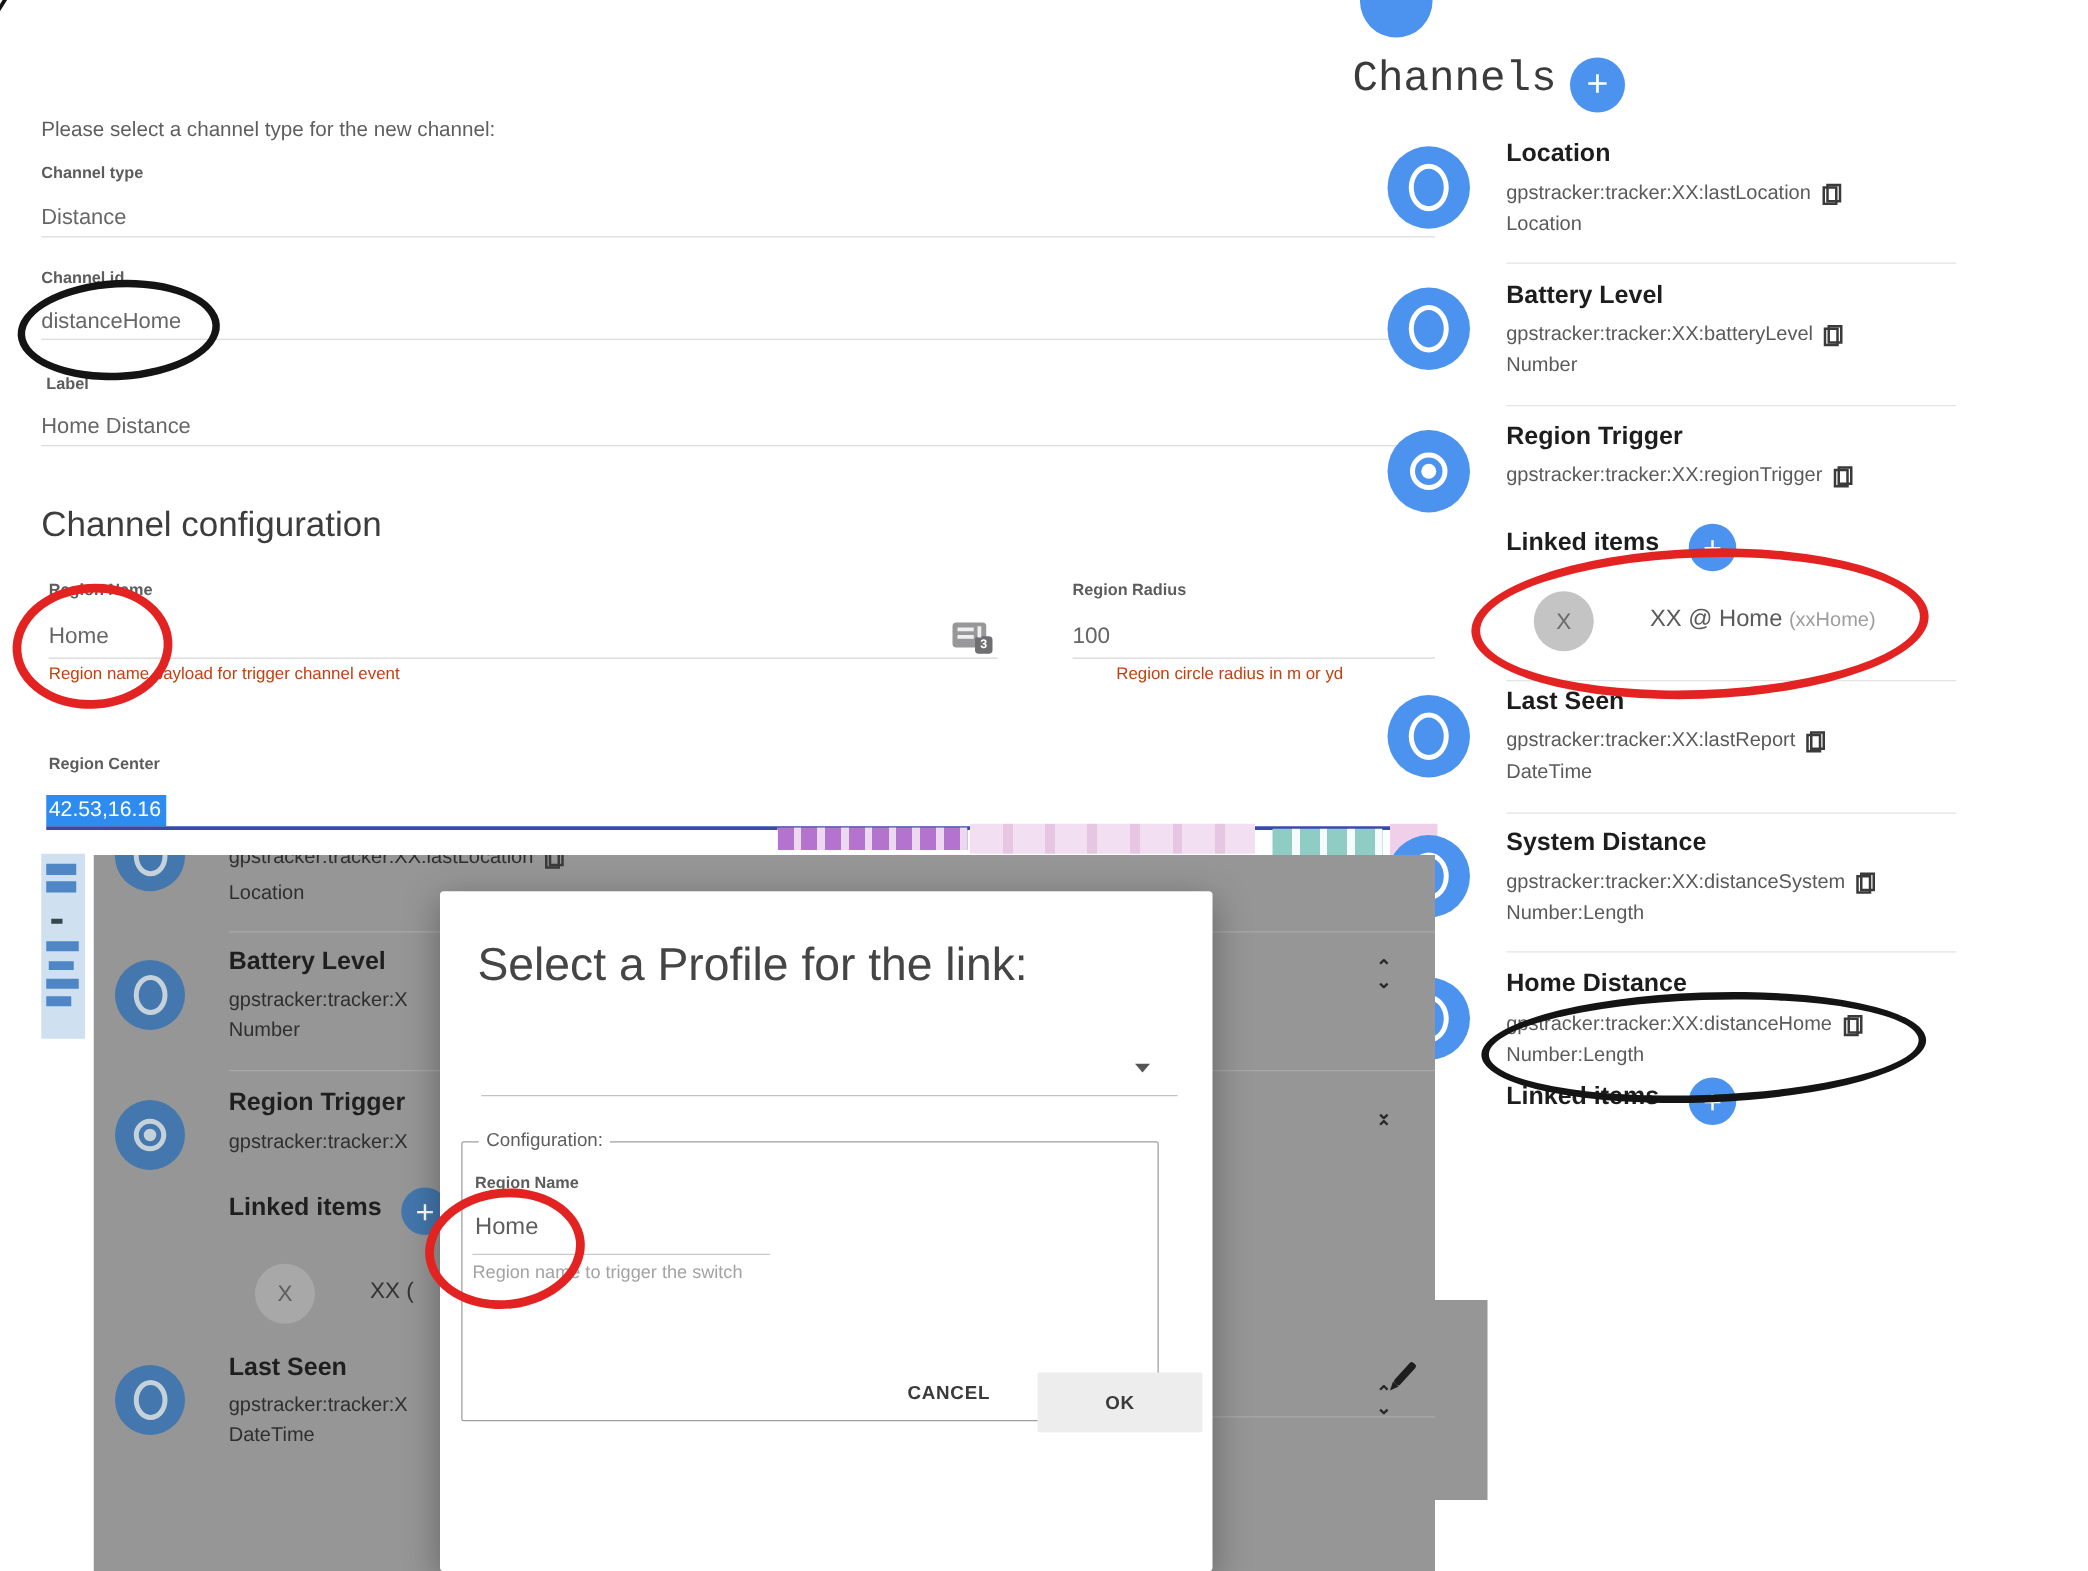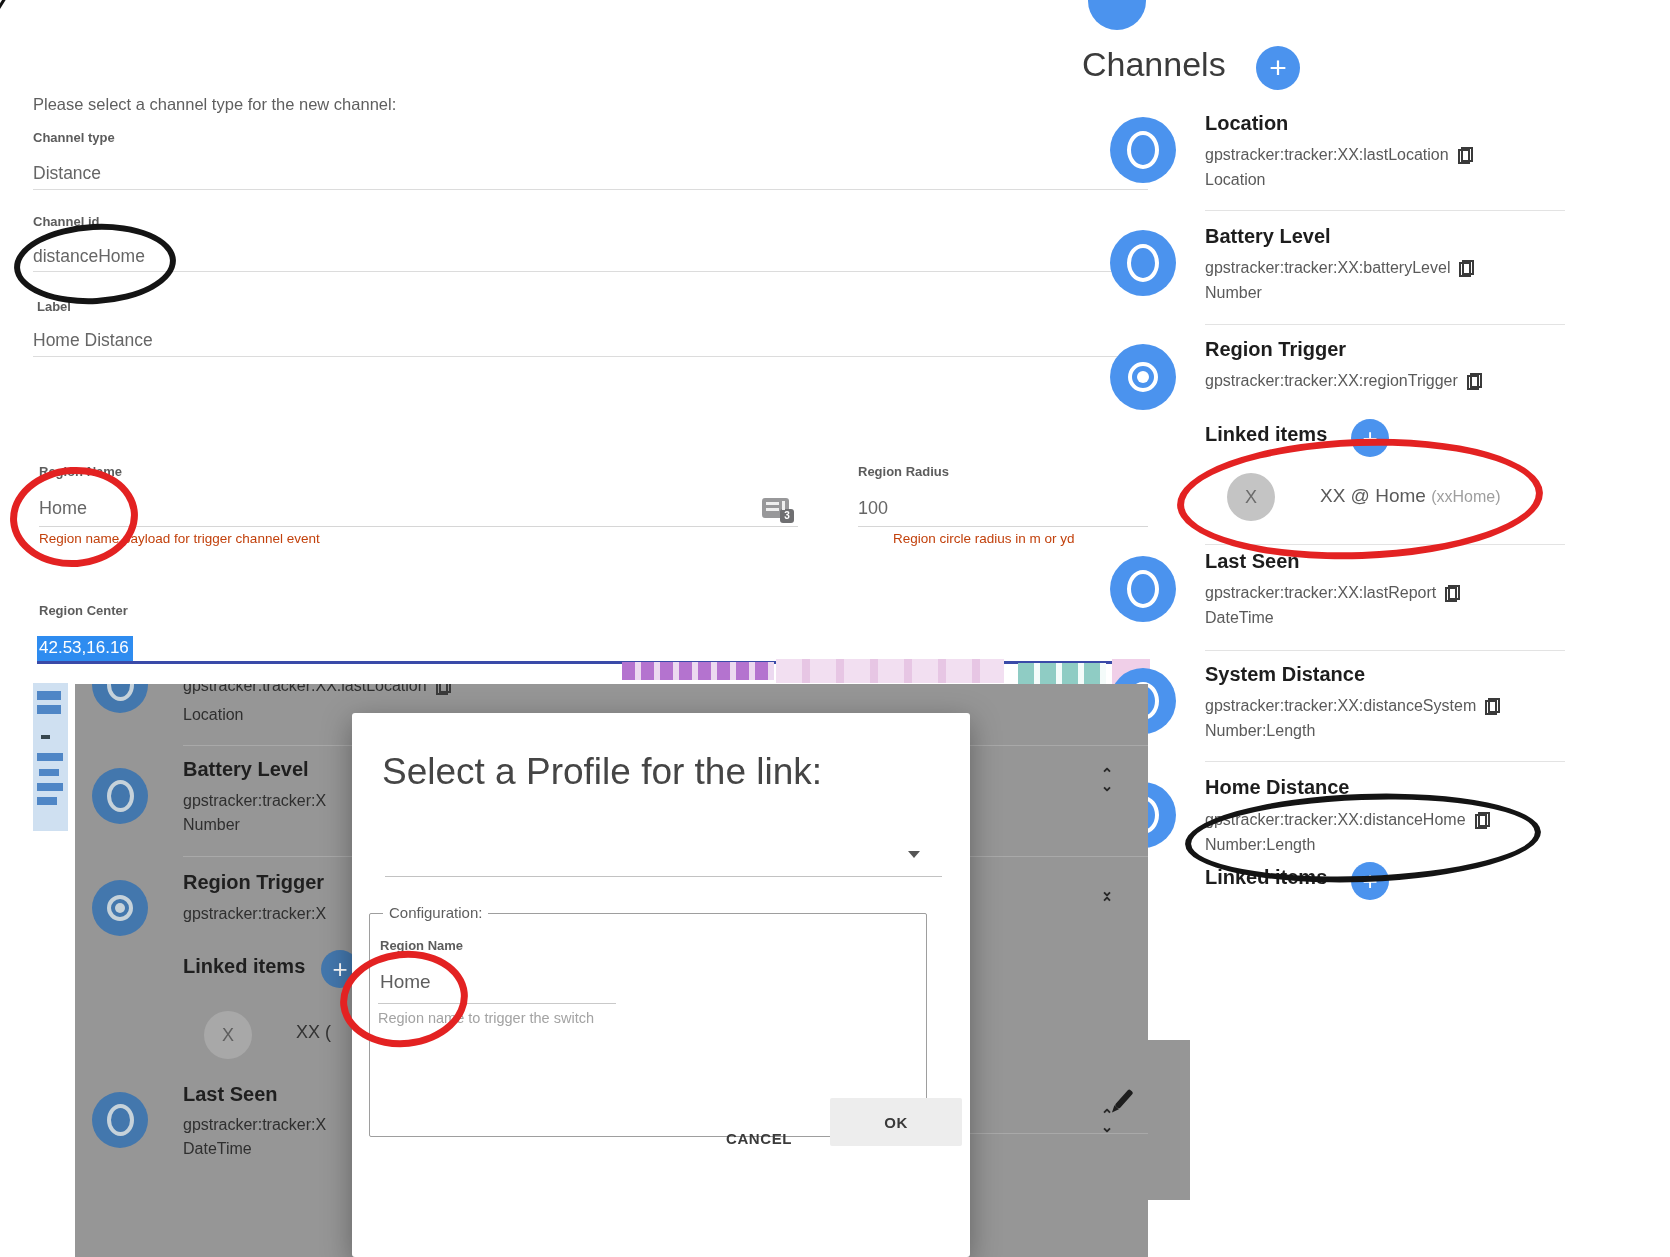--- a/index.html
+++ b/index.html
@@ -76,20 +76,21 @@
   <div class="abs uline" style="left:33px;top:189px;width:1115px;"></div>
 
   <div class="abs lbl" style="left:33px;top:214px;">Channel id</div>
   <div class="abs val" style="left:33px;top:246px;">distanceHome</div>
   <div class="abs uline" style="left:33px;top:271px;width:1115px;"></div>
 
   <div class="abs lbl" style="left:37px;top:299px;">Label</div>
   <div class="abs val" style="left:33px;top:330px;">Home Distance</div>
   <div class="abs uline" style="left:33px;top:356px;width:1115px;"></div>
 
+  <div class="abs h2" style="left:33px;top:404px;">Channel configuration</div>
 
   <div class="abs lbl" style="left:39px;top:464px;">Region Name</div>
   <div class="abs val" style="left:39px;top:498px;font-size:18px;">Home</div>
   <div class="kb" style="left:762px;top:498px;">
     <span class="kbb">3</span>
   </div>
   <div class="abs uline" style="left:39px;top:526px;width:759px;background:#d6d6d6;"></div>
   <div class="abs hint" style="left:39px;top:531px;">Region name payload for trigger channel event</div>
 
   <div class="abs lbl" style="left:858px;top:464px;">Region Radius</div>
@@ -112,21 +113,21 @@
     <div class="abs" style="left:4px;top:100px;width:26px;height:8px;background:#4f86c6;"></div>
     <div class="abs" style="left:4px;top:114px;width:20px;height:8px;background:#4f86c6;"></div>
   </div>
   <div class="abs" style="left:622px;top:662px;width:152px;height:18px;background:repeating-linear-gradient(90deg,#b473cf 0 13px,#ecd9f0 13px 19px);"></div>
   <div class="abs" style="left:776px;top:659px;width:228px;height:24px;background:repeating-linear-gradient(90deg,#f2dff1 0 26px,#e7c6e4 26px 34px);"></div>
   <div class="abs" style="left:1018px;top:663px;width:88px;height:21px;background:repeating-linear-gradient(90deg,#8fccc4 0 16px,#f4fbfa 16px 22px);"></div>
   <div class="abs" style="left:1112px;top:659px;width:38px;height:25px;background:#f0cfe8;"></div>
 
   <div>
     <div class="circ" style="left:1088px;top:-28px;width:58px;height:58px;"></div>
-    <div class="abs chh" style="left:1082px;top:45px;">Channels</div>
+    <div class="abs chh" style="left:1082px;top:45px;font-family:Liberation Mono, monospace;">Channels</div>
     <div class="plus" style="left:1256px;top:46px;width:44px;height:44px;font-size:30px;">
         <span>+</span>
       </div>
 
     <div class="circ ring" style="left:1110px;top:117px;"></div>
     <div class="abs rp-title" style="left:1205px;top:112px;">Location</div>
     <div class="abs rp-uid" style="left:1205px;top:146px;">
       <span>gpstracker:tracker:XX:lastLocation</span>
       <span class="cp"></span>
     </div>
@@ -260,21 +261,21 @@
     <div class="abs uline" style="left:33px;top:163px;width:557px;background:#c2c2c2;"></div>
 
     <fieldset class="cfg">
       <span class="legend">Configuration:</span>
       <div class="abs lbl" style="left:10px;top:24px;">Region Name</div>
       <div class="abs" style="left:10px;top:57px;font-size:19px;color:#5e5e5e;">Home</div>
       <div class="abs uline" style="left:8px;top:89px;width:238px;background:#c9c9c9;"></div>
       <div class="abs" style="left:8px;top:96px;font-size:14.5px;color:#a3a3a3;">Region name to trigger the switch</div>
     </fieldset>
 
-    <button class="btn-flat abs" style="left:368px;top:416px;">CANCEL</button>
+    <button class="btn-flat abs" style="left:368px;top:392px;">CANCEL</button>
     <button class="btn-ok" style="left:478px;top:385px;width:132px;height:48px;">OK</button>
   </div>
 
   <div class="ell blk" style="left:14px;top:224px;width:150px;height:68px;transform:rotate(-3deg);"></div>
   <div class="ell red" style="left:10px;top:467px;width:114px;height:86px;transform:rotate(-4deg);"></div>
   <div class="ell red" style="left:1177px;top:439px;width:352px;height:106px;transform:rotate(-2deg);"></div>
   <div class="ell blk" style="left:1185px;top:794px;width:344px;height:76px;transform:rotate(-2deg);"></div>
   <div class="ell red" style="left:340px;top:951px;width:114px;height:82px;transform:rotate(-6deg);"></div>
 
 </div>

